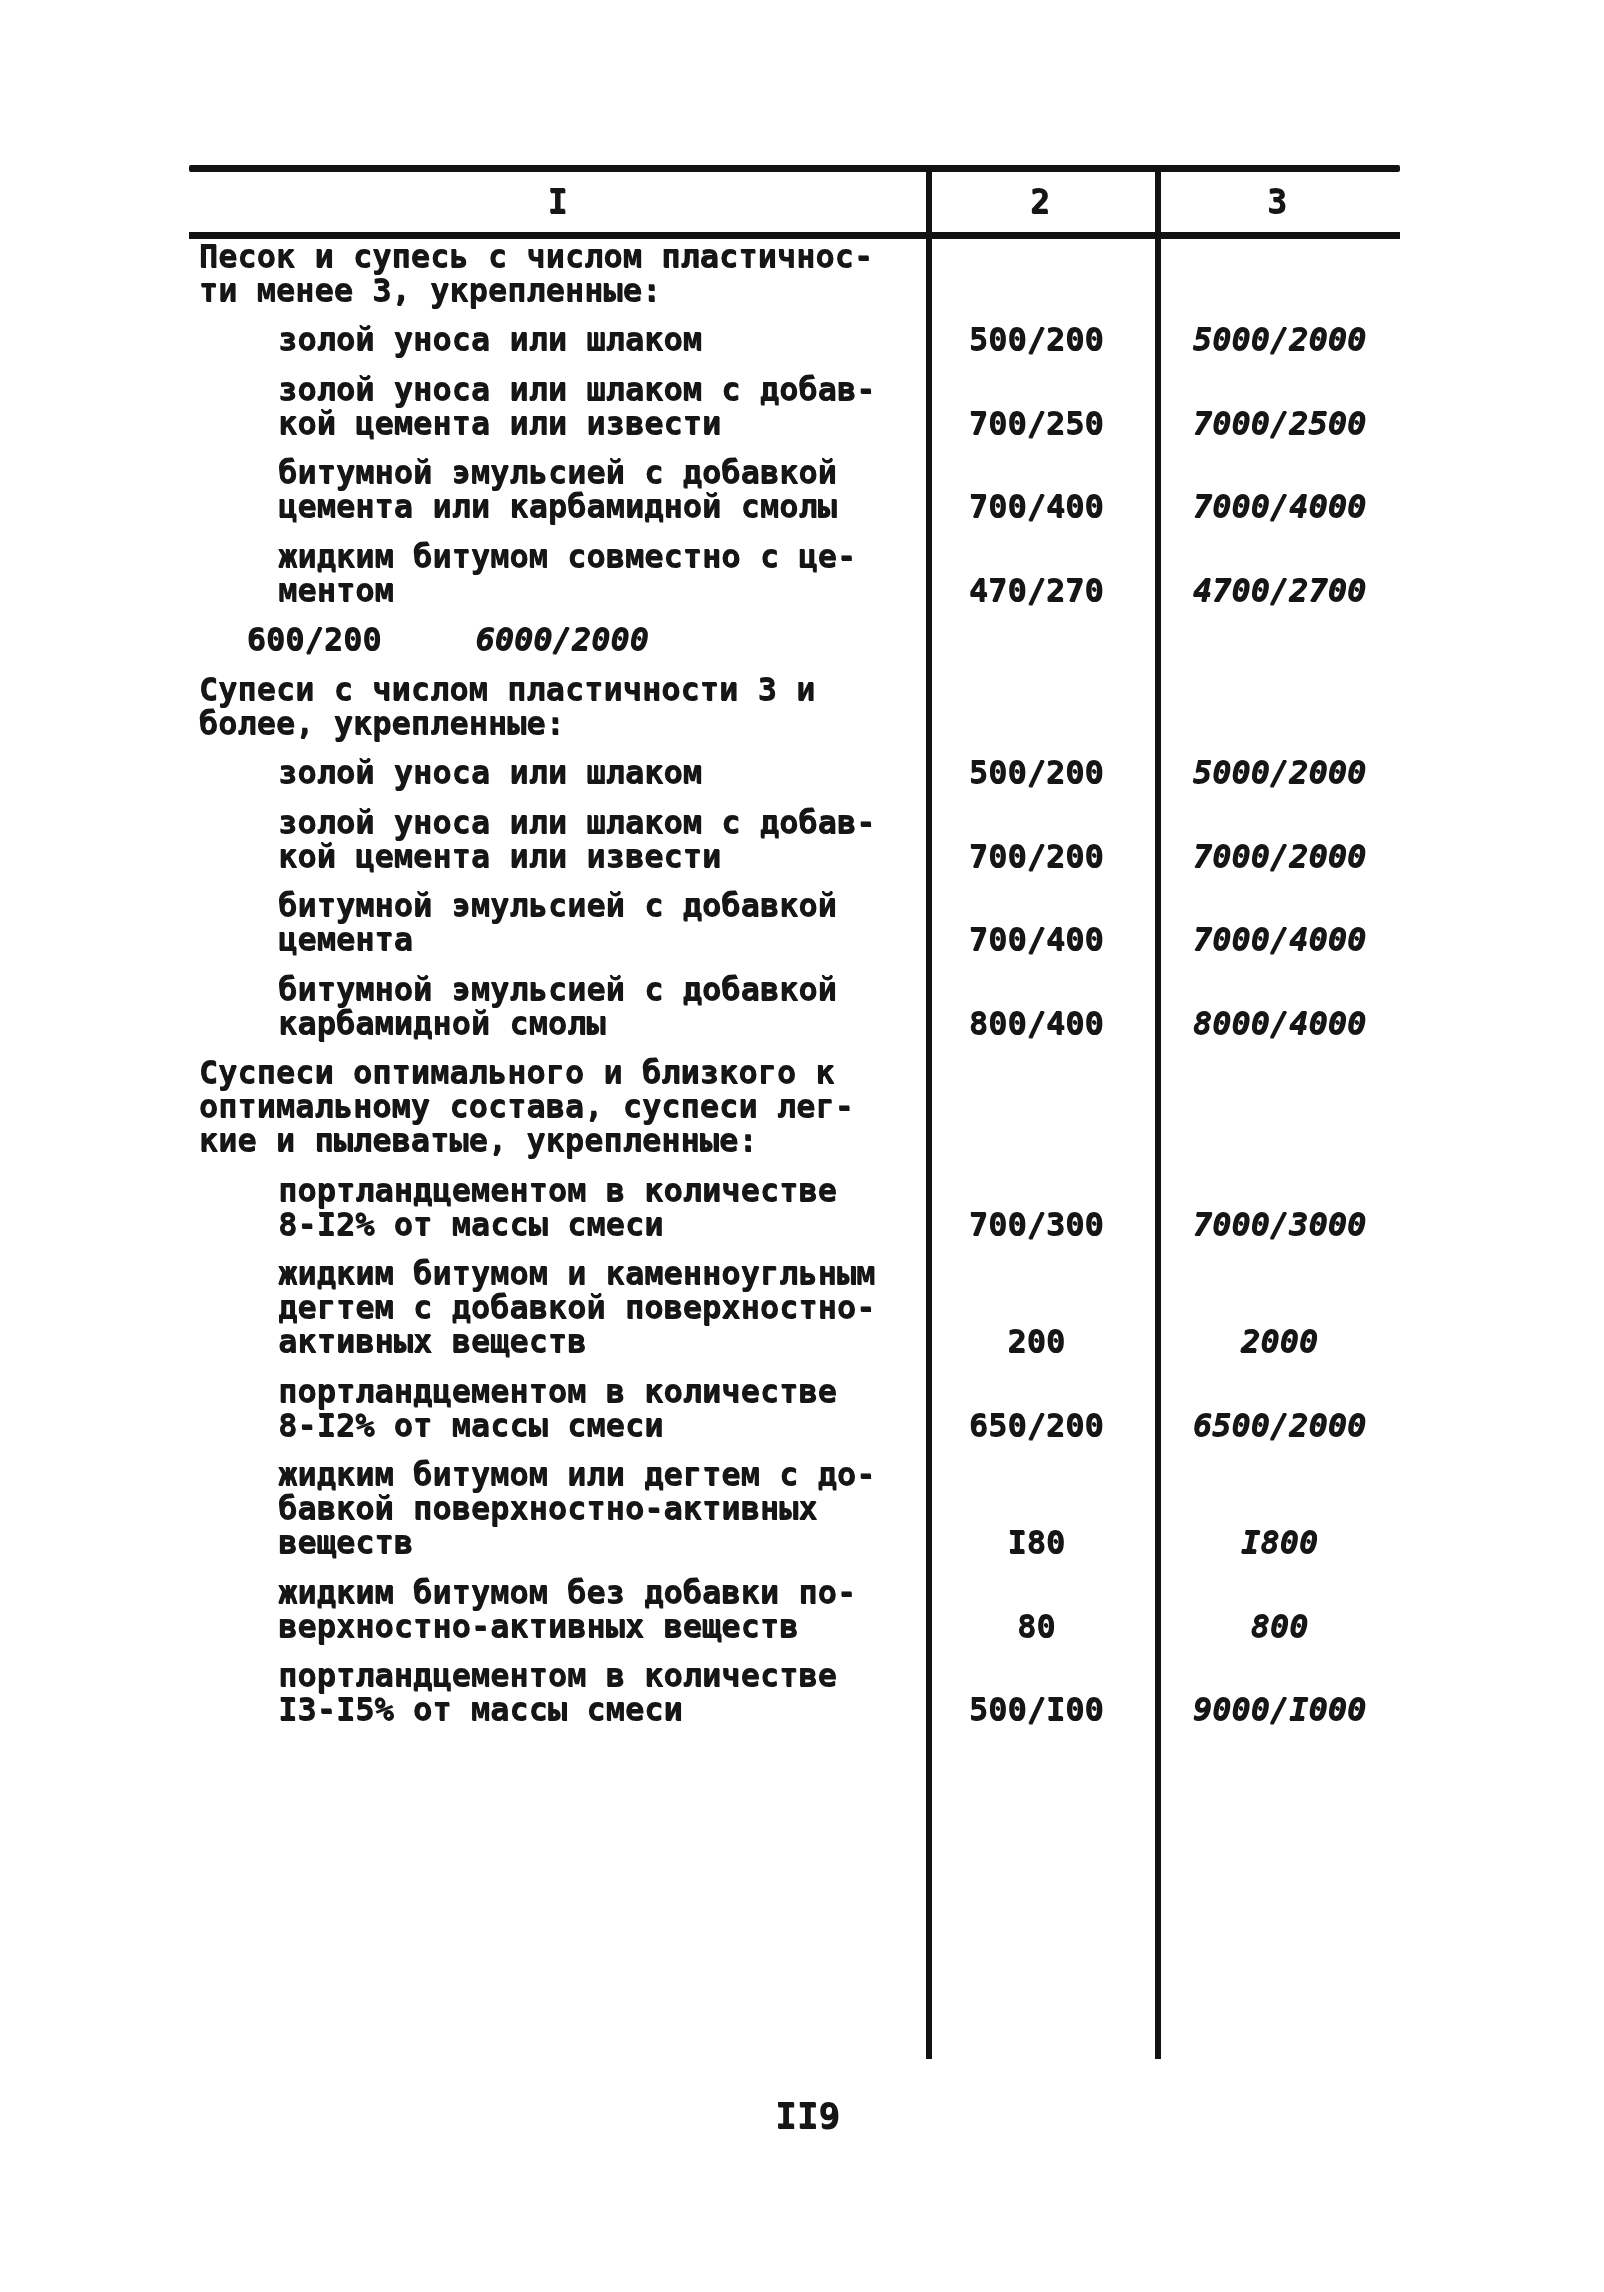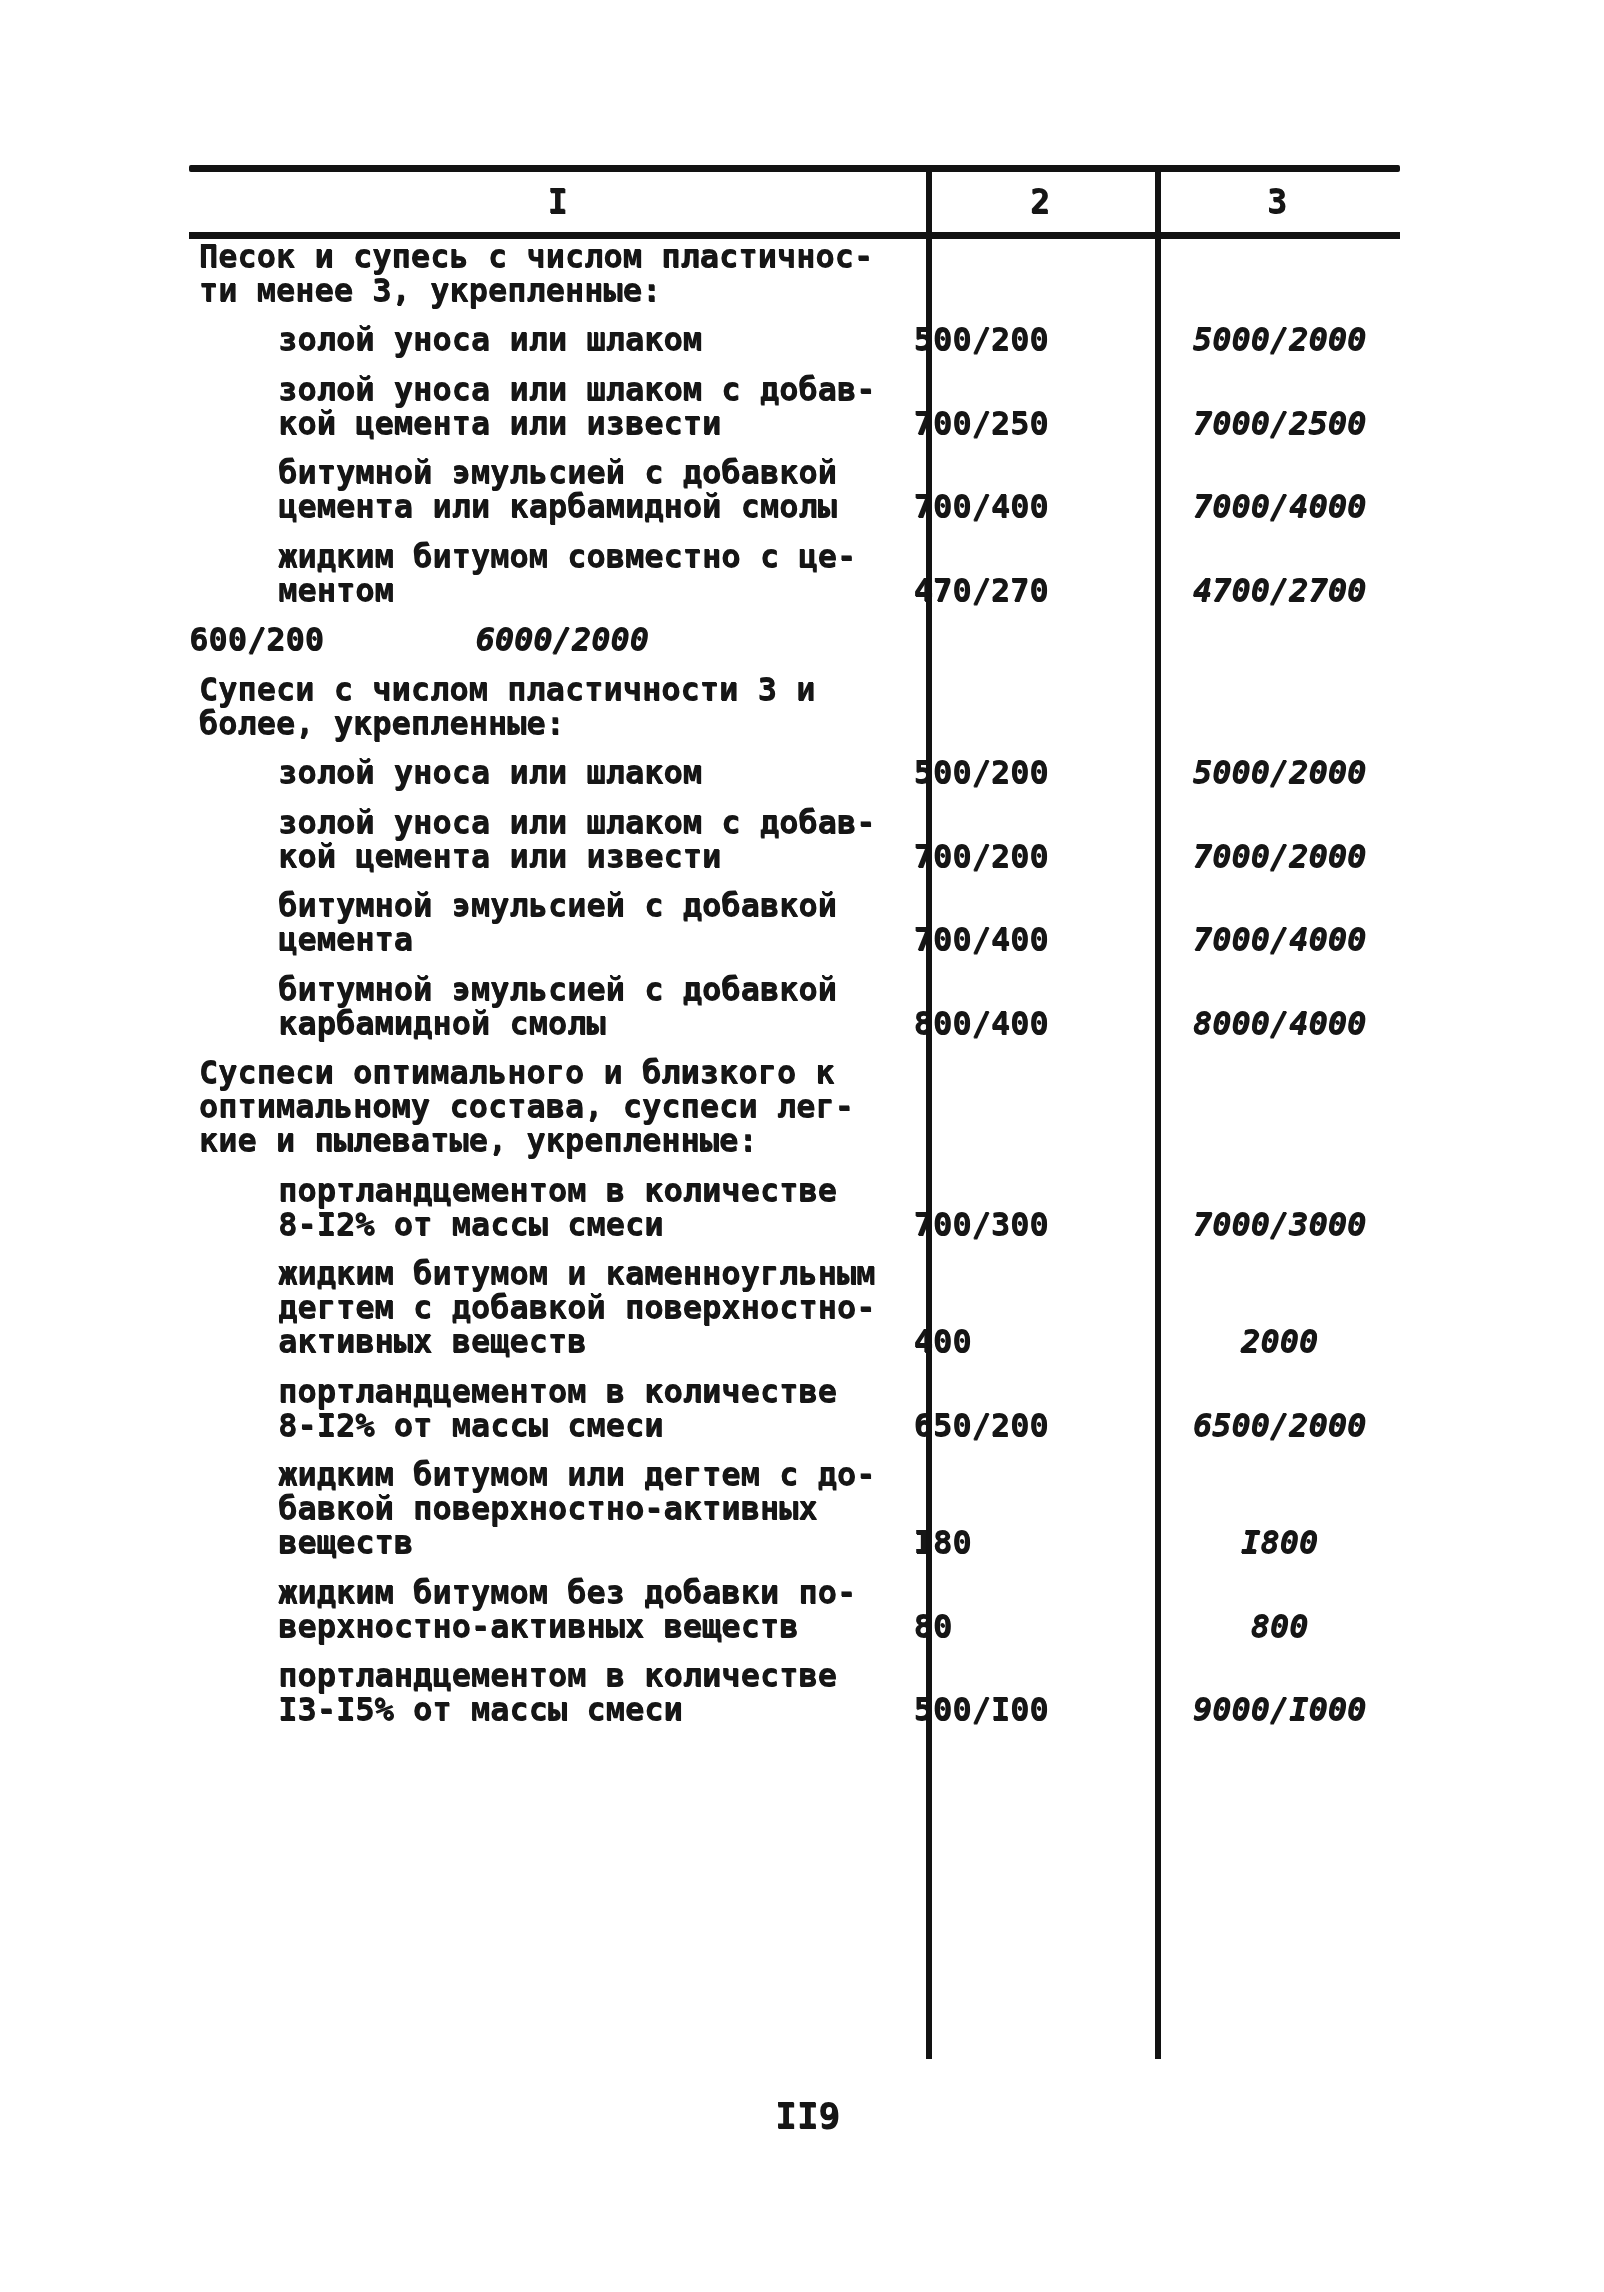--- a/index.html
+++ b/index.html
@@ -61,21 +61,21 @@
     text-shadow: 0.6px 0.6px 0 currentColor;
   }
   .c1 {
     width: 737px;
     box-sizing: border-box;
     padding-left: 9.7px;
     padding-right: 5.8px;
     white-space: pre-line;
   }
   .c1.indent { padding-left: 89px; }
-  .c2 { width: 250px; text-align: left; min-height: 34px; }
+  .c2 { width: 250px; text-align: center; min-height: 34px; }
   .c3 { width: 246px; text-align: center; min-height: 34px; font-style: italic; }
   .page-number {
     position: absolute;
     top: 2096px;
     left: 0;
     width: 1615px;
     text-align: center;
     font-size: 36px;
     line-height: 39px;
     text-shadow: 0.6px 0.6px 0 currentColor;
@@ -170,21 +170,21 @@
         <div class="trow">
           <div class="c1 indent">портландцементом в количестве
 8-I2% от массы смеси</div>
           <div class="c2">700/300</div>
           <div class="c3">7000/3000</div>
         </div>
         <div class="trow">
           <div class="c1 indent">жидким битумом и каменноугльным
 дегтем с добавкой поверхностно-
 активных веществ</div>
-          <div class="c2">400</div>
+          <div class="c2">200</div>
           <div class="c3">2000</div>
         </div>
         <div class="trow">
           <div class="c1 indent">портландцементом в количестве
 8-I2% от массы смеси</div>
           <div class="c2">650/200</div>
           <div class="c3">6500/2000</div>
         </div>
         <div class="trow">
           <div class="c1 indent">жидким битумом или дегтем с до-

